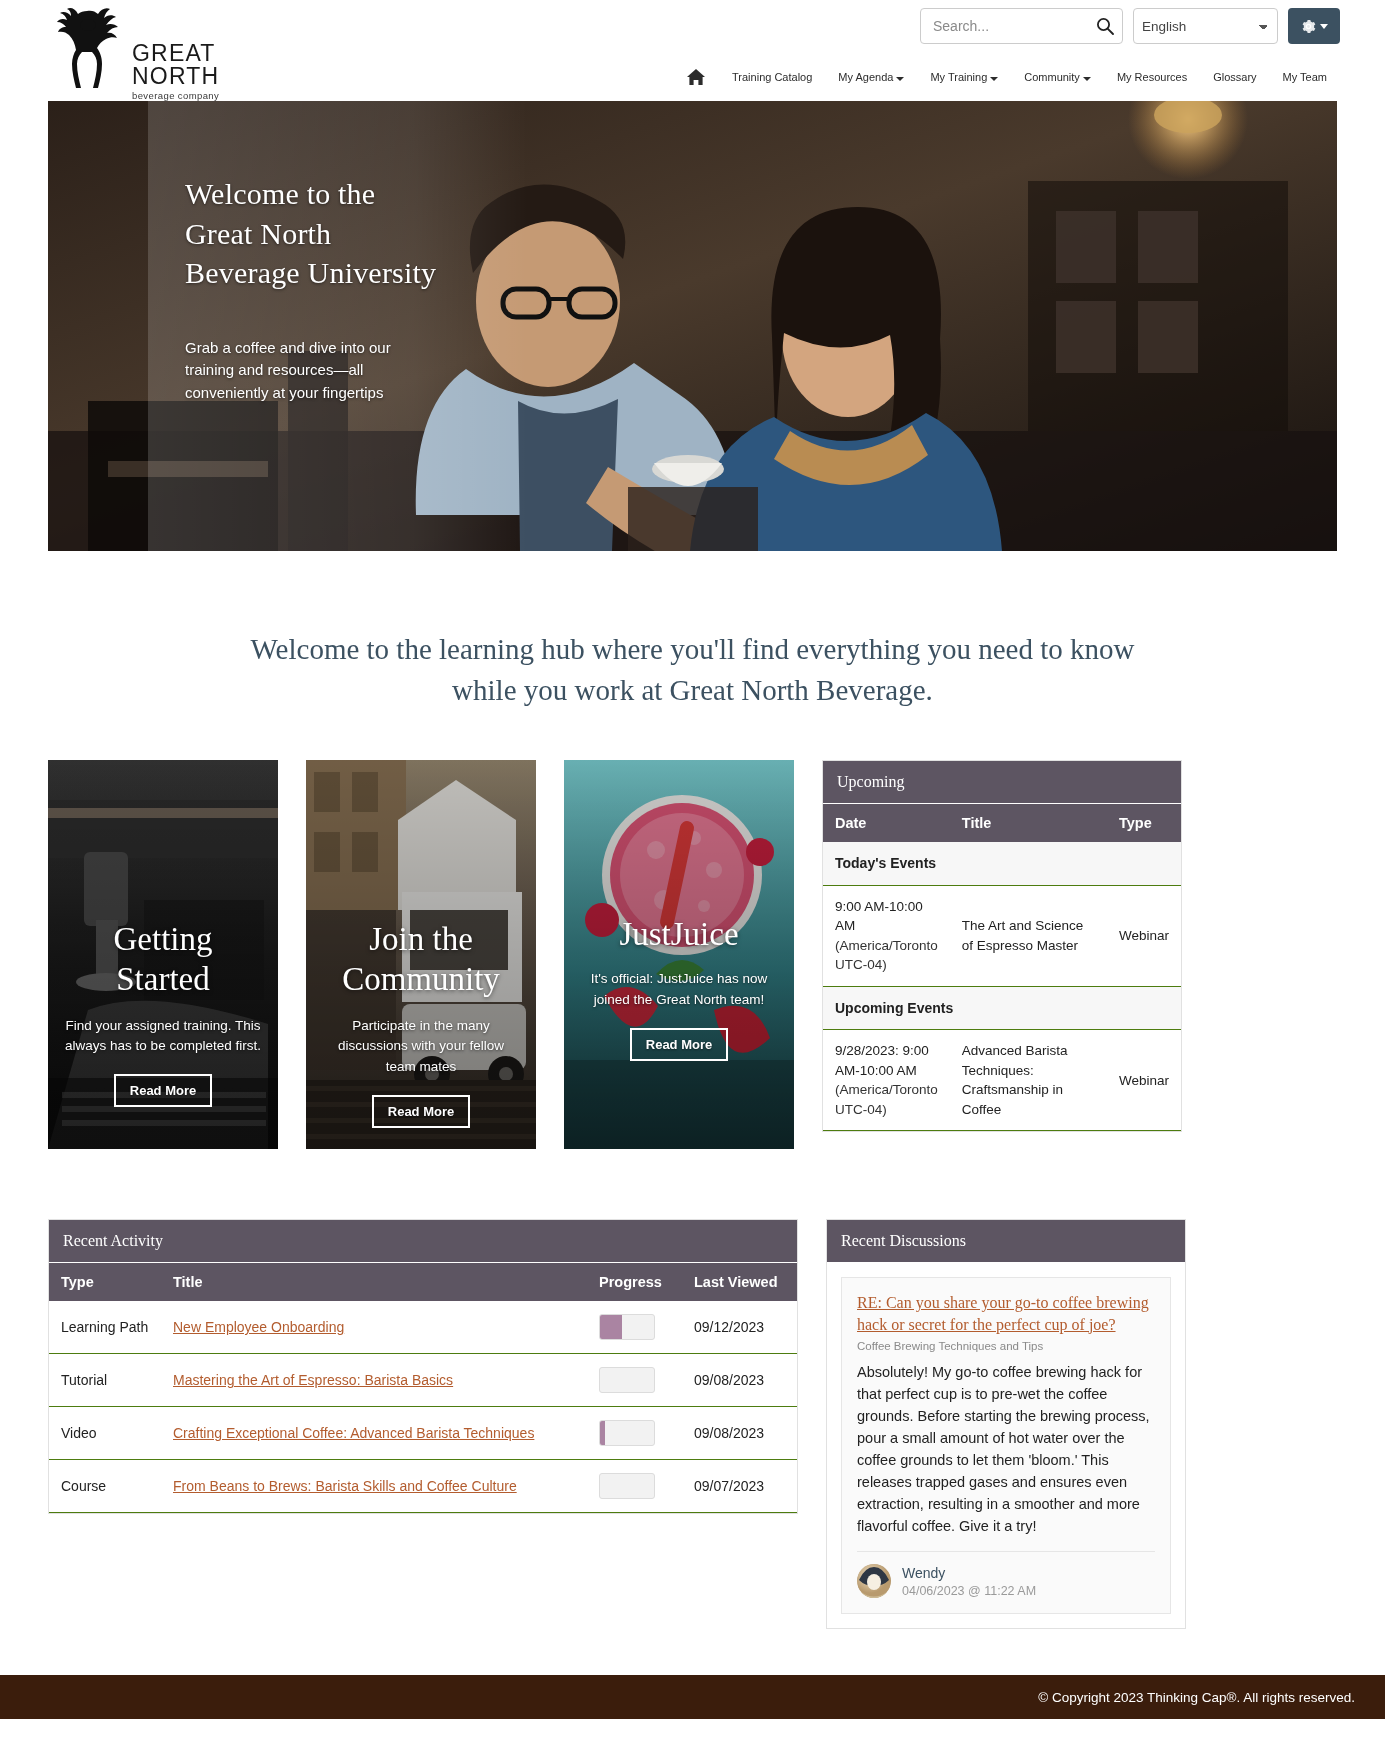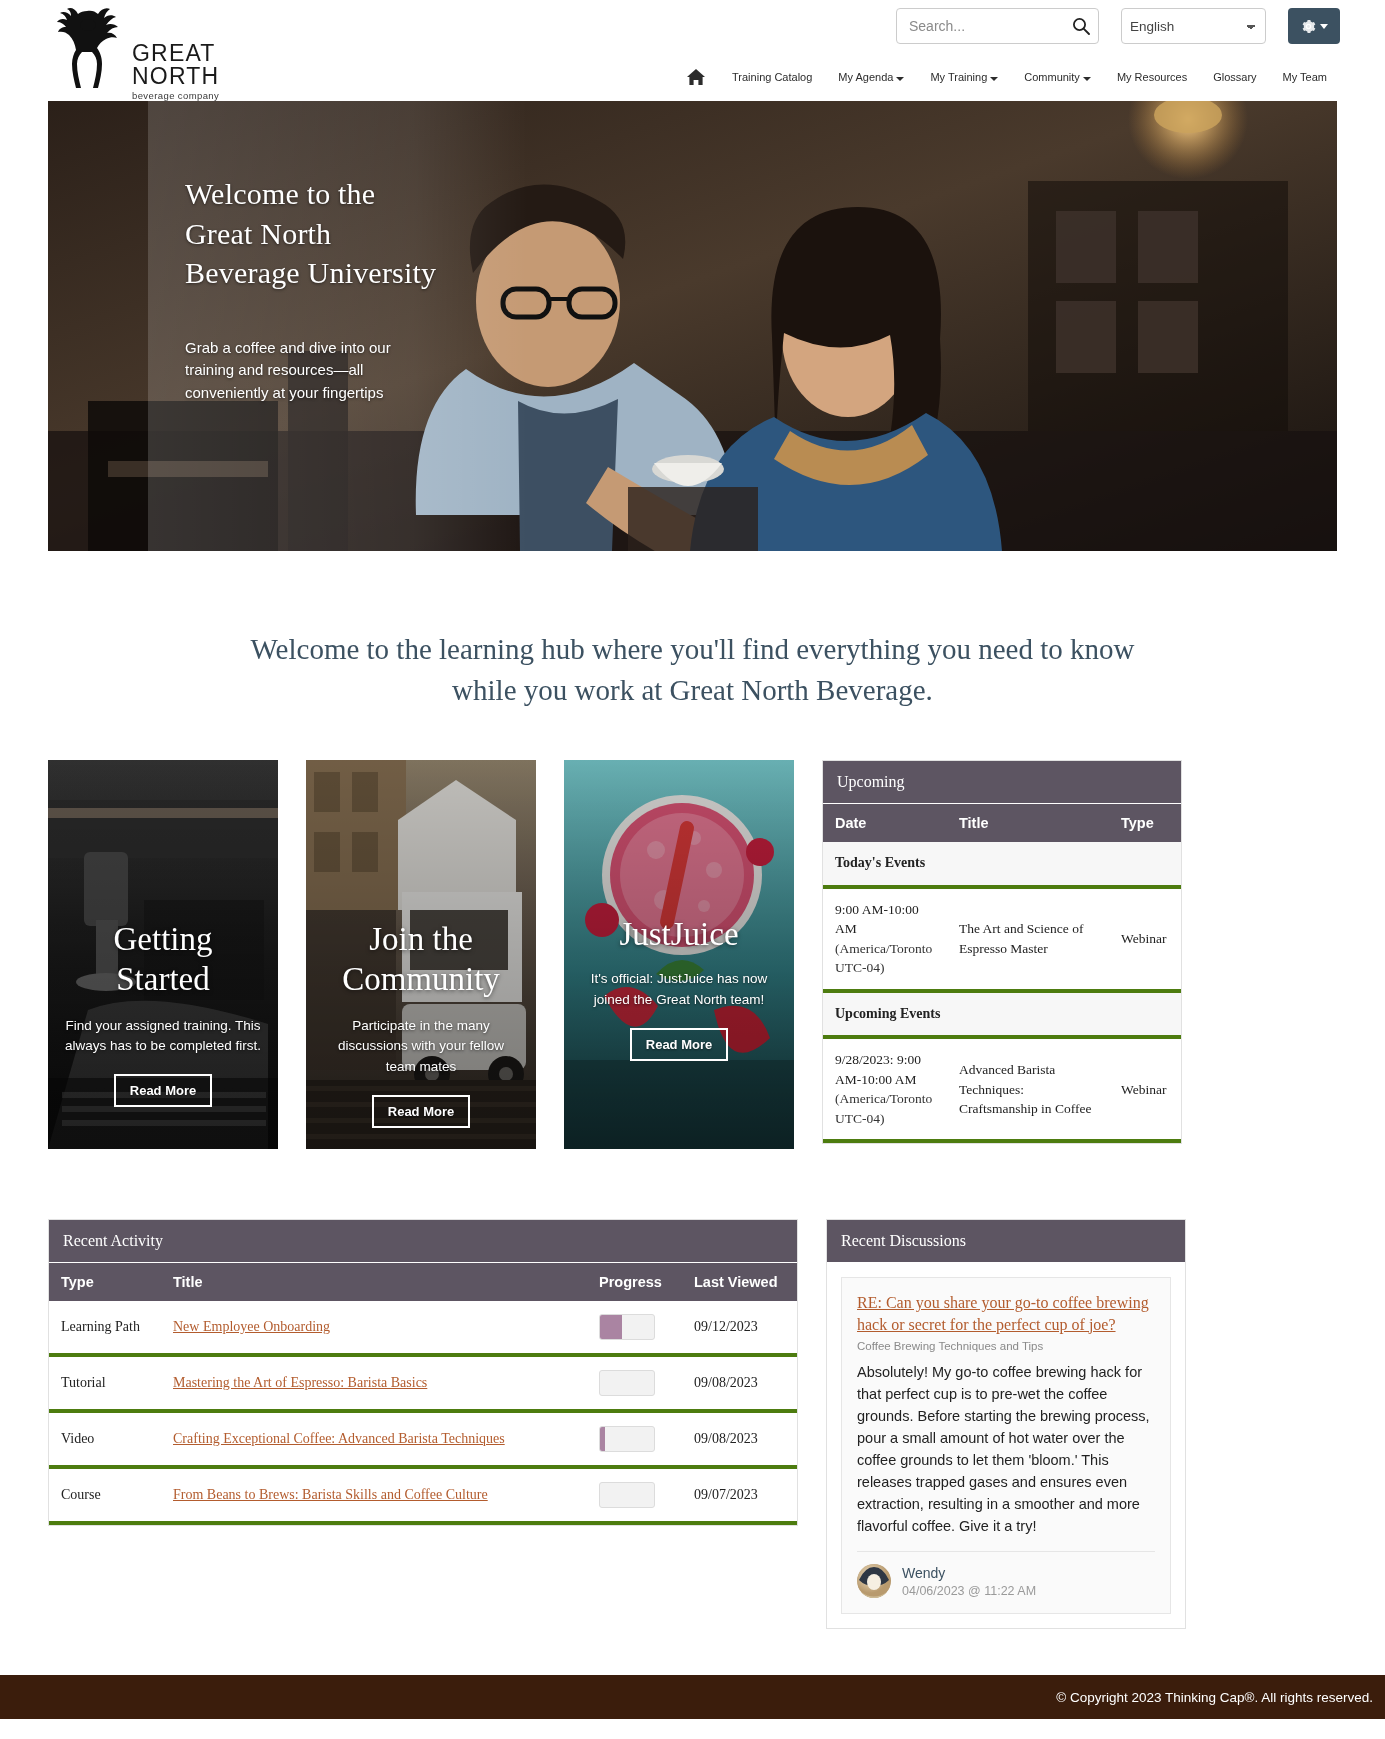--- a/index.html
+++ b/index.html
@@ -46,21 +46,21 @@
     letter-spacing: 0.4px;
     margin-top: 3px;
   }
 
   .header-tools {
     position: absolute;
     right: 45px;
     top: 8px;
     display: flex;
     align-items: center;
-    gap: 22px;
+    gap: 10px;
   }
   .search-box {
     position: relative;
     width: 203px;
     height: 36px;
     border: 1px solid #cccccc;
     border-radius: 4px;
     background: #fff;
   }
   .search-box input {
@@ -293,24 +293,23 @@
     color: #fff;
     text-align: left;
     font-size: 14.5px;
     padding: 11px 12px;
     font-weight: bold;
     white-space: nowrap;
   }
   table.grid td {
     padding: 11px 12px;
     vertical-align: middle;
-    border-bottom: 4px solid #4d7c0f;
+    border-bottom: 1px solid #4d7c0f;
     color: #222;
     line-height: 1.45;
-    font-family: Liberation Serif, serif;
   }
   .grp-row td {
     background: #f7f7f7;
     font-weight: bold;
     font-size: 14px;
     color: #222;
   }
   .upcoming-panel { width: 360px; }
   .date-cell { width: 124px; }
   .tz { color: #333; }
@@ -392,21 +391,21 @@
   .author-date { font-size: 12.5px; color: #9a9a9a; margin-top: 3px; }
 
   
   .footer {
     margin-top: 46px;
     background: #3b1d0c;
     height: 44px;
     display: flex;
     align-items: center;
     justify-content: flex-end;
-    padding-right: 12px;
+    padding-right: 30px;
     color: #fff;
     font-size: 13.5px;
   }
 </style>
 </head>
 <body>
 
 <div class="page">
 
   <div class="header">

